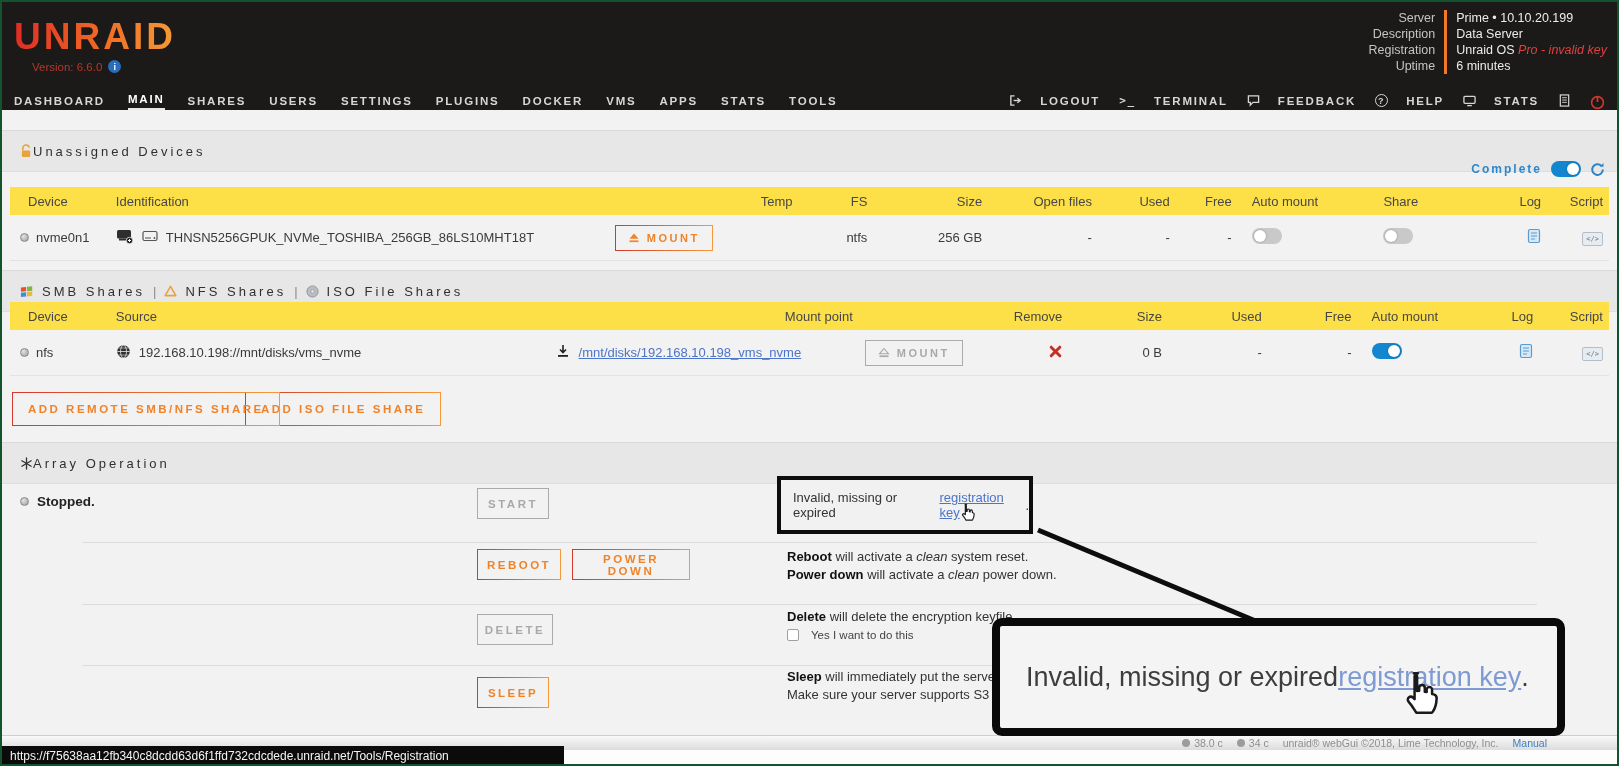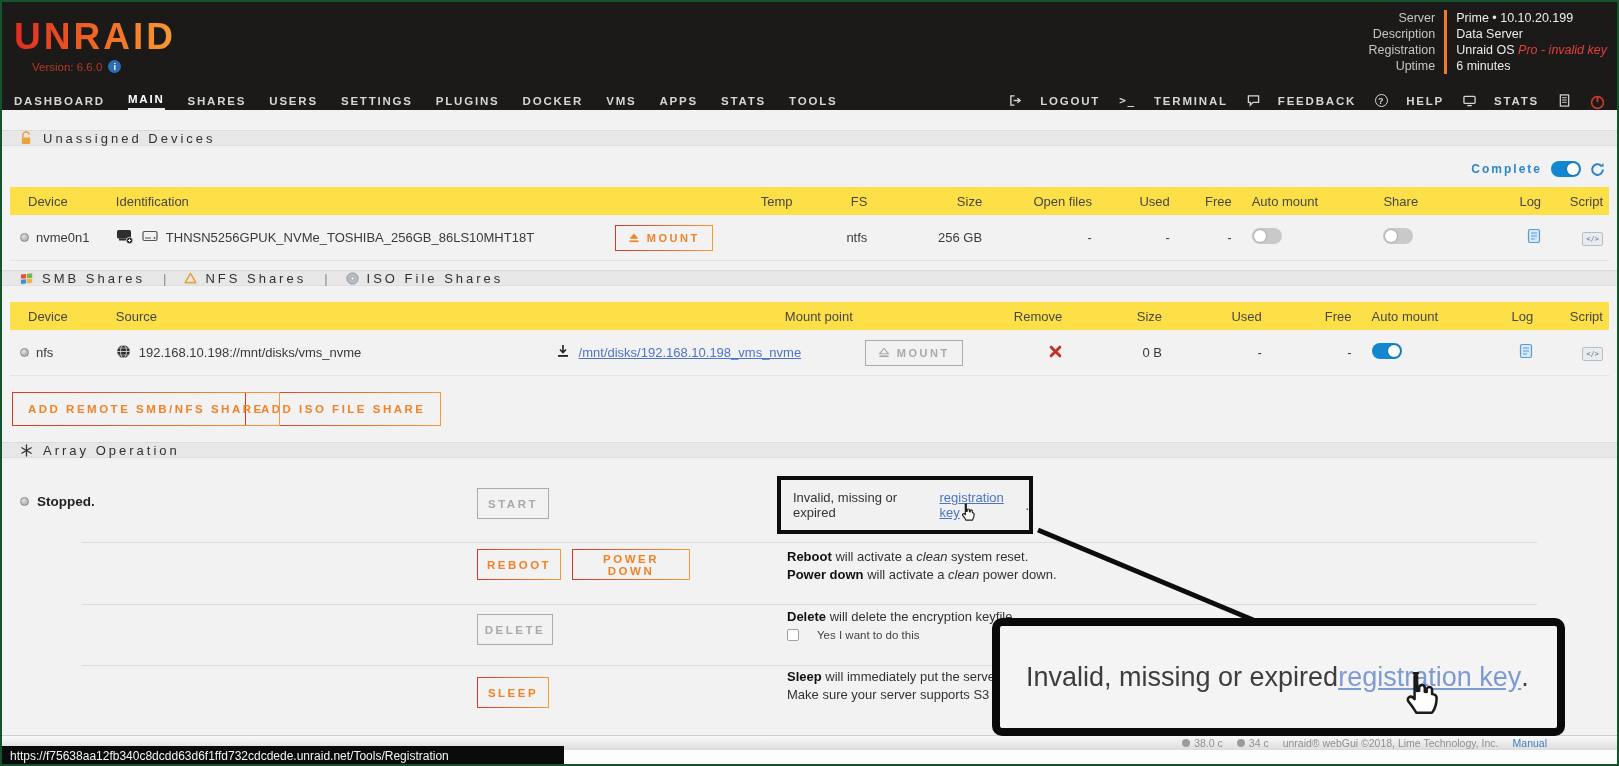--- a/index.html
+++ b/index.html
@@ -22,22 +22,22 @@
   font-size:11.5px;font-weight:bold;letter-spacing:1.8px;color:#d6d6d6}
 .nav-item{cursor:pointer;padding-bottom:3px}
 .nav-item.active{color:#fff;border-bottom:2px solid #e8e8e8}
 .nav-right{margin-left:auto;display:flex;gap:19px;align-items:center}
 .nav-right .nav-item{display:flex;align-items:center;gap:18px}
 .nav-ico{display:inline-flex;width:13px;height:13px;color:#d6d6d6}
 .term-glyph{font-family:"DejaVu Sans Mono",monospace;font-size:11px;font-weight:bold}
 .help-circ{display:inline-flex;width:13px;height:13px;border:1.5px solid #d6d6d6;border-radius:50%;align-items:center;justify-content:center;font-size:9px}
 
 
-.strip{position:absolute;left:0;right:0;height:16px;background:#e7e7e7;border-top:1px solid #dadada;border-bottom:1px solid #dedede;
-  display:flex;align-items:center;padding-left:18px;gap:10px;font-size:13px;letter-spacing:3px;color:#303030}
+.strip{position:absolute;left:0;right:0;height:42px;background:#e7e7e7;border-top:1px solid #dadada;border-bottom:1px solid #dedede;
+  display:flex;align-items:center;padding-left:18px;font-size:13px;letter-spacing:3px;color:#303030}
 .strip .ic{display:inline-flex}
 .tab-group{display:flex;align-items:center;gap:8px;cursor:pointer}
 .tab-sep{color:#8a8a8a;margin:0 8px;letter-spacing:0}
 
 
 .complete-row{position:absolute;right:12px;top:159px;display:flex;align-items:center;gap:9px}
 .complete-label{color:#2f86c9;font-size:12px;font-weight:bold;letter-spacing:2px;cursor:pointer}
 
 
 .tog{position:relative;width:30px;height:16px;border-radius:9px;display:inline-block;cursor:pointer}
@@ -79,21 +79,21 @@
 .script-badge{display:inline-block;font-family:"DejaVu Sans Mono",monospace;font-size:7px;font-weight:bold;color:#7d8b99;
   border:1px solid #b3bec8;background:#e7ecf1;padding:2px 3px;border-radius:2px;cursor:pointer}
 .icon-btn{cursor:pointer;display:inline-flex}
 
 
 .arr-status{position:absolute;left:18px;top:492px;display:flex;align-items:center;gap:8px;font-size:13.5px;font-weight:bold;color:#222}
 .sep{position:absolute;left:80px;right:80px;height:1px;background:#dcdcdc}
 .desc{position:absolute;font-size:13px;color:#333;line-height:18px}
 .desc b{color:#111}
 .desc .it{font-style:italic}
-.chk-row{position:absolute;display:flex;align-items:center;gap:18px;font-size:11.5px;color:#444}
+.chk-row{position:absolute;display:flex;align-items:center;gap:12px;font-size:11.5px;color:#444}
 .chk{width:12px;height:12px;border:1px solid #9f9f9f;border-radius:2px;background:#fff;cursor:pointer}
 
 
 .callout{position:absolute;left:775px;top:474px;width:256px;height:58px;border:4px solid #0d0d0d;background:#f1f1f1;
   display:flex;align-items:center;padding-left:12px;font-size:13px;color:#333;z-index:3}
 .cursor-sm{position:absolute;left:178px;top:23px;width:17px;height:20px}
 .connector{position:absolute;left:0;top:0;width:1619px;height:766px;pointer-events:none;z-index:4}
 .inset{position:absolute;left:990px;top:616px;width:573px;height:118px;border:8px solid #0a0a0a;border-radius:10px;background:#f4f4f4;
   display:flex;align-items:center;padding-left:26px;font-size:27px;color:#3d3d3d;z-index:5}
 .inset .link{color:#7d9ad2}

